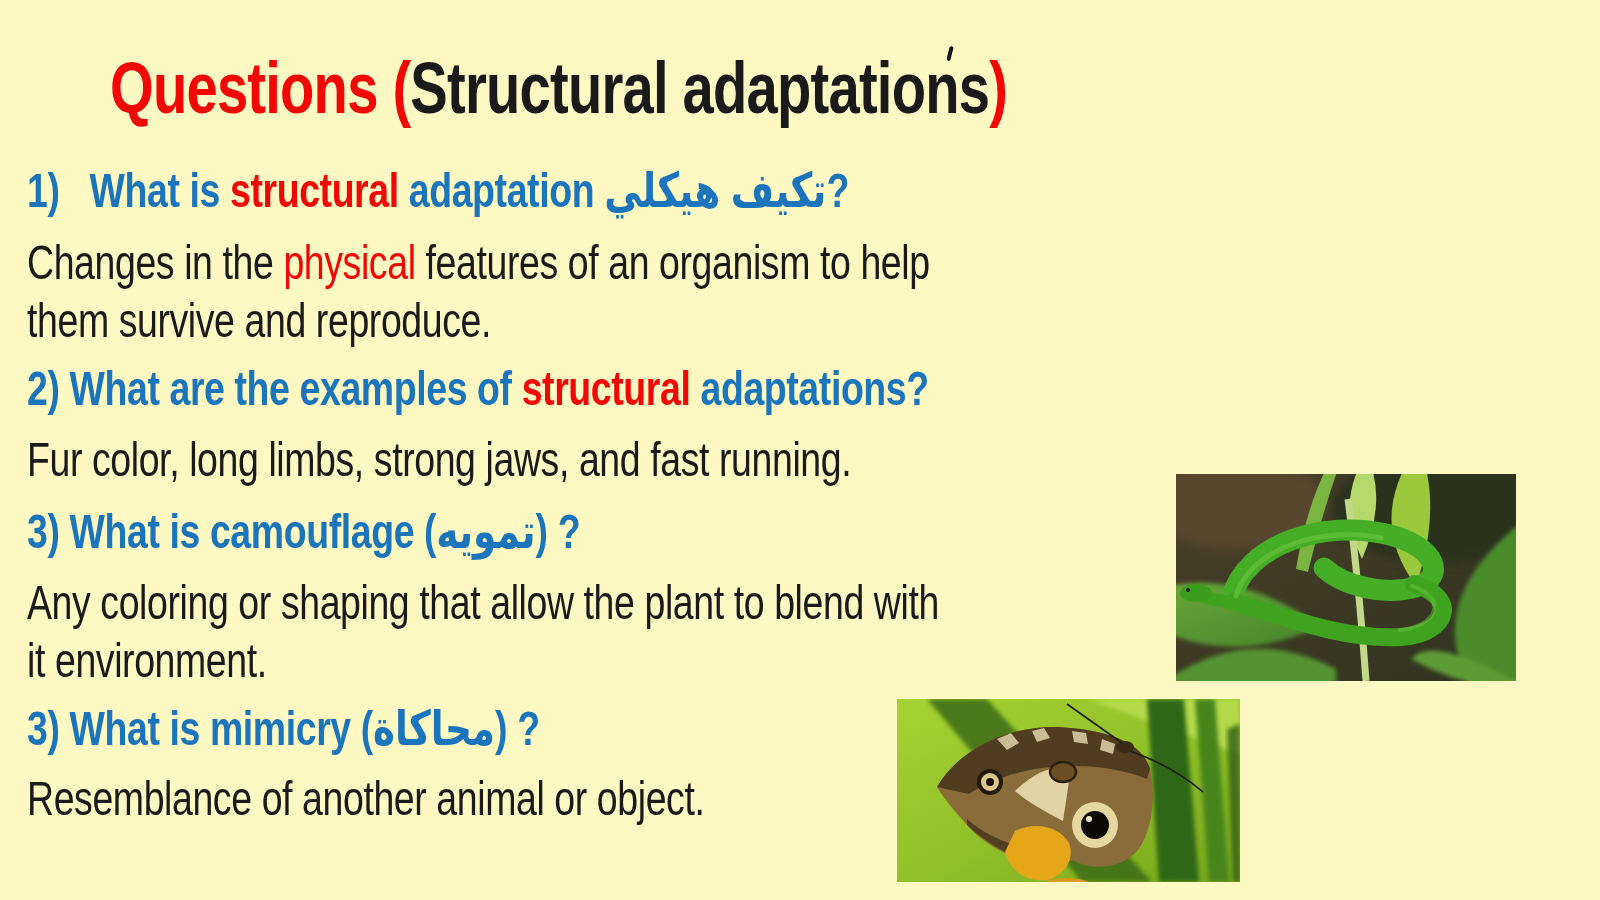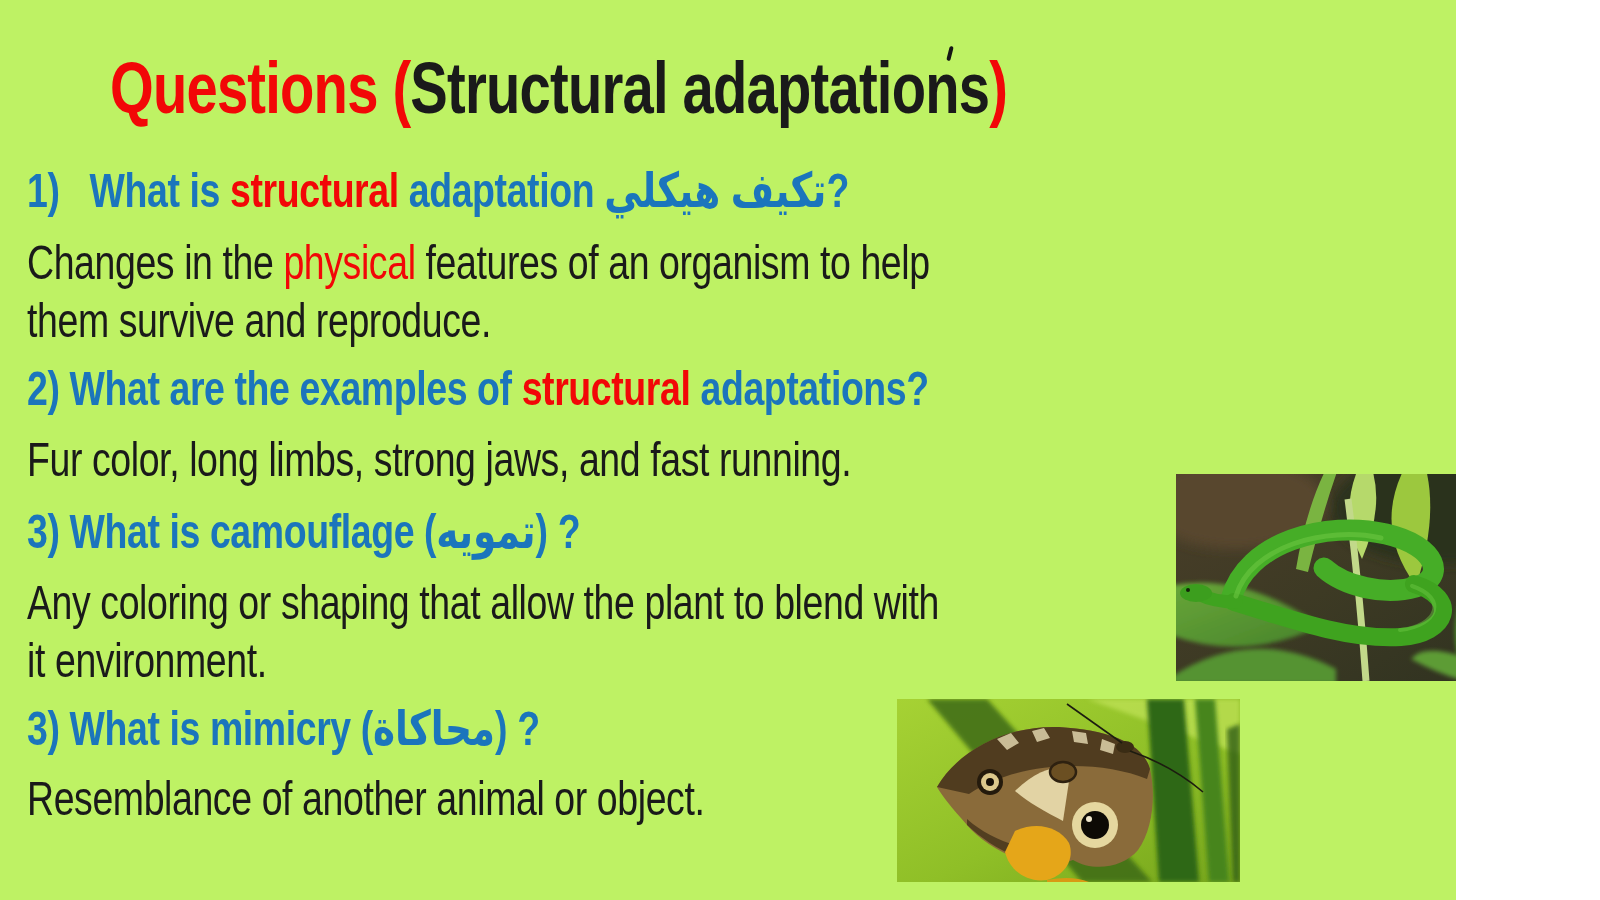--- a/index.html
+++ b/index.html
@@ -1,19 +1,19 @@
 <!DOCTYPE html>
 <html><head>
 <meta charset="utf-8">
 <style>
   html,body{margin:0;padding:0;}
   .slide{
     position:relative;
-    width:1456px;height:900px;
-    background:#bef264;
+    width:1600px;height:900px;
+    background:#fef9c3;
     overflow:hidden;
     font-family:"Liberation Sans","DejaVu Sans",sans-serif;
   }
   .title{
     position:absolute;left:110px;top:52px;margin:0;
     font-size:72px;font-weight:700;line-height:1.0;
     white-space:nowrap;
     transform:scaleX(0.78);transform-origin:0 0;
     letter-spacing:-1px;
   }

